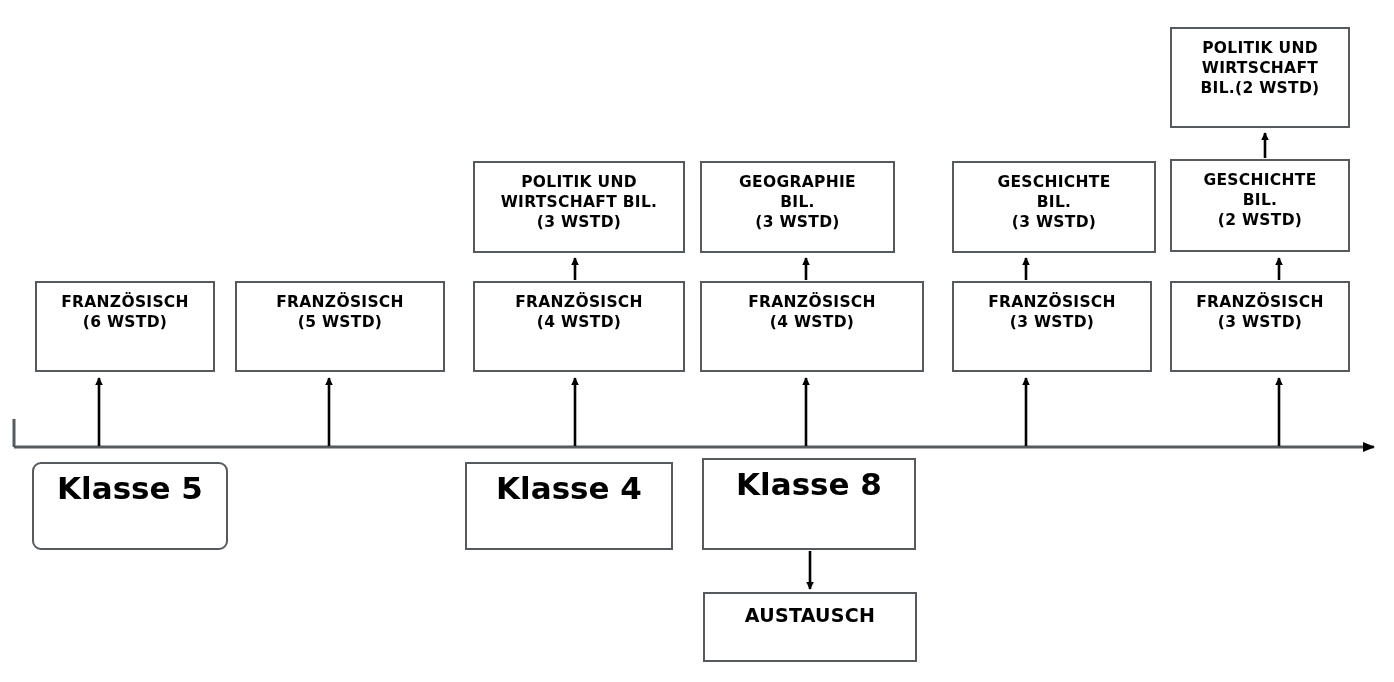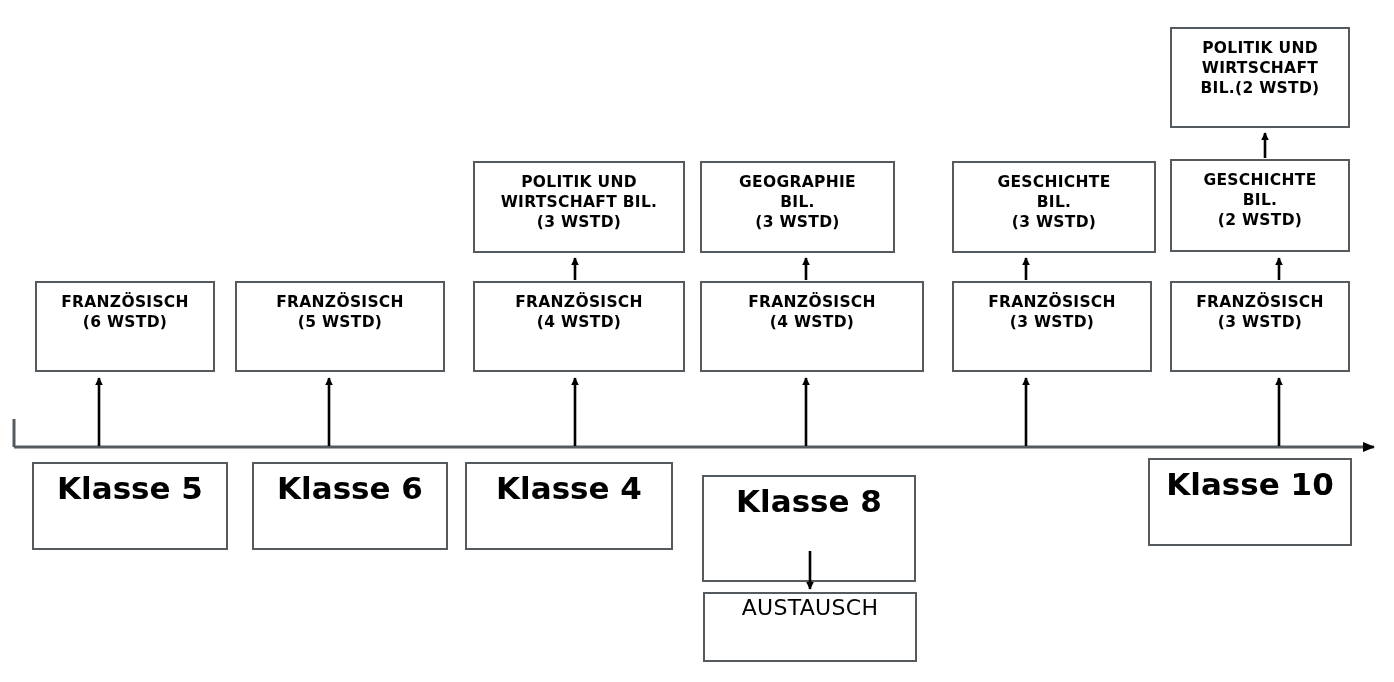--- a/index.html
+++ b/index.html
@@ -38,24 +38,24 @@
   .klasse{
     font-size:31px;
     font-weight:700;
     align-items:flex-start;
     padding-top:4px;
     letter-spacing:0px;
   }
   .klasse .txt{width:100%;}
 
   .austausch{
-    font-size:22px;
-    font-weight:400;
+    font-size:19px;
+    font-weight:700;
     align-items:flex-start;
-    padding-top:0;
+    padding-top:9px;
   }
   .austausch .txt{width:100%;}
 
   svg.arrows{
     position:absolute;left:0;top:0;
     width:1394px;height:682px;
     pointer-events:none;
   }
 </style>
 </head>
@@ -116,40 +116,34 @@
   <div class="box subject" style="left:952px;top:281px;width:200px;height:91px;">
     <span class="txt">FRANZÖSISCH
 (3 WSTD)</span>
   </div>
 
   <div class="box subject" style="left:1170px;top:281px;width:180px;height:91px;">
     <span class="txt">FRANZÖSISCH
 (3 WSTD)</span>
   </div>
 
-  <div class="box klasse" style="left:32px;top:462px;width:196px;height:88px;">
+  <div class="box klasse" style="left:32px;top:462px;width:196px;height:88px;border-radius:9px;">
     <span class="txt">Klasse 5</span>
   </div>
 
-  <div class="box klasse" style="left:252px;top:462px;width:196px;height:88px;">
-    <span class="txt">Klasse 6</span>
-  </div>
 
   <div class="box klasse" style="left:465px;top:462px;width:208px;height:88px;">
     <span class="txt">Klasse 4</span>
   </div>
 
-  <div class="box klasse" style="left:702px;top:458px;width:214px;height:107px;margin-top:17px;">
+  <div class="box klasse" style="left:702px;top:458px;width:214px;height:92px;">
     <span class="txt">Klasse 8</span>
   </div>
 
 
-  <div class="box klasse" style="left:1148px;top:458px;width:204px;height:88px;">
-    <span class="txt">Klasse 10</span>
-  </div>
 
   <div class="box austausch" style="left:703px;top:592px;width:214px;height:70px;">
     <span class="txt">AUSTAUSCH</span>
   </div>
 
   <svg class="arrows" viewBox="0 0 1394 682">
     <defs>
       <marker id="ah" markerWidth="9" markerHeight="9" refX="7.2" refY="4.5" orient="auto" markerUnits="userSpaceOnUse">
         <path d="M0,0.6 L8,4.5 L0,8.4 z" fill="#000000"></path>
       </marker>

